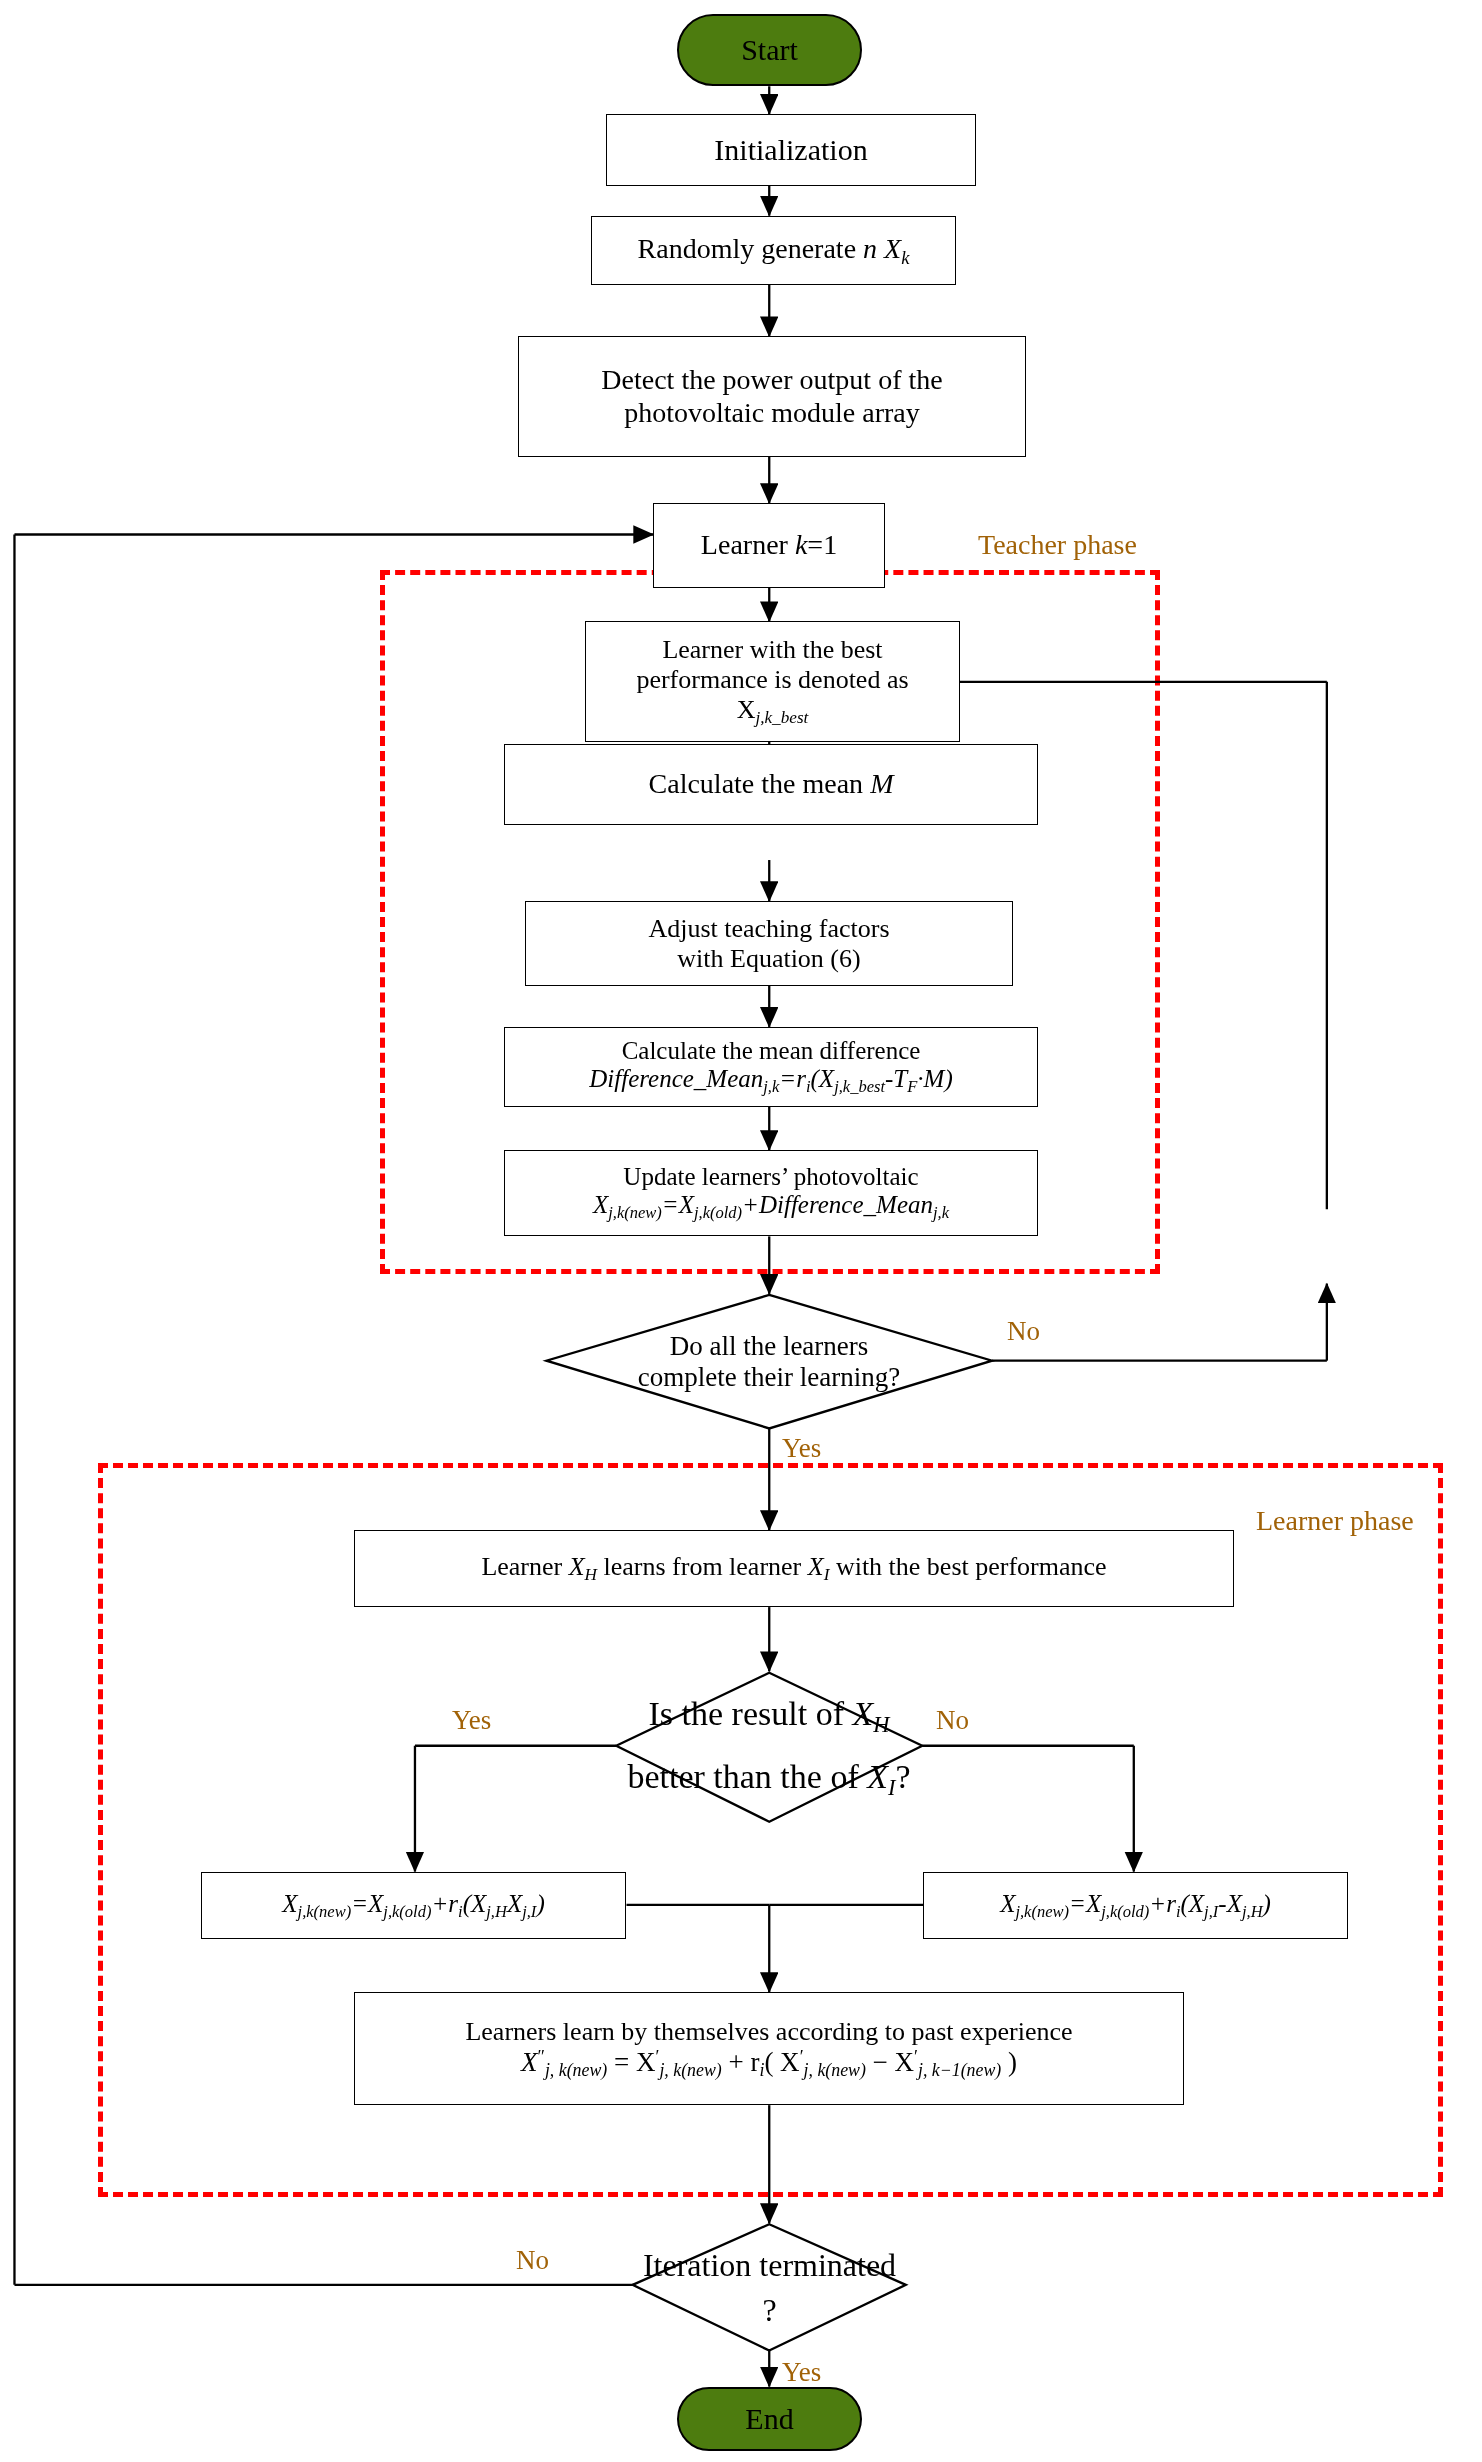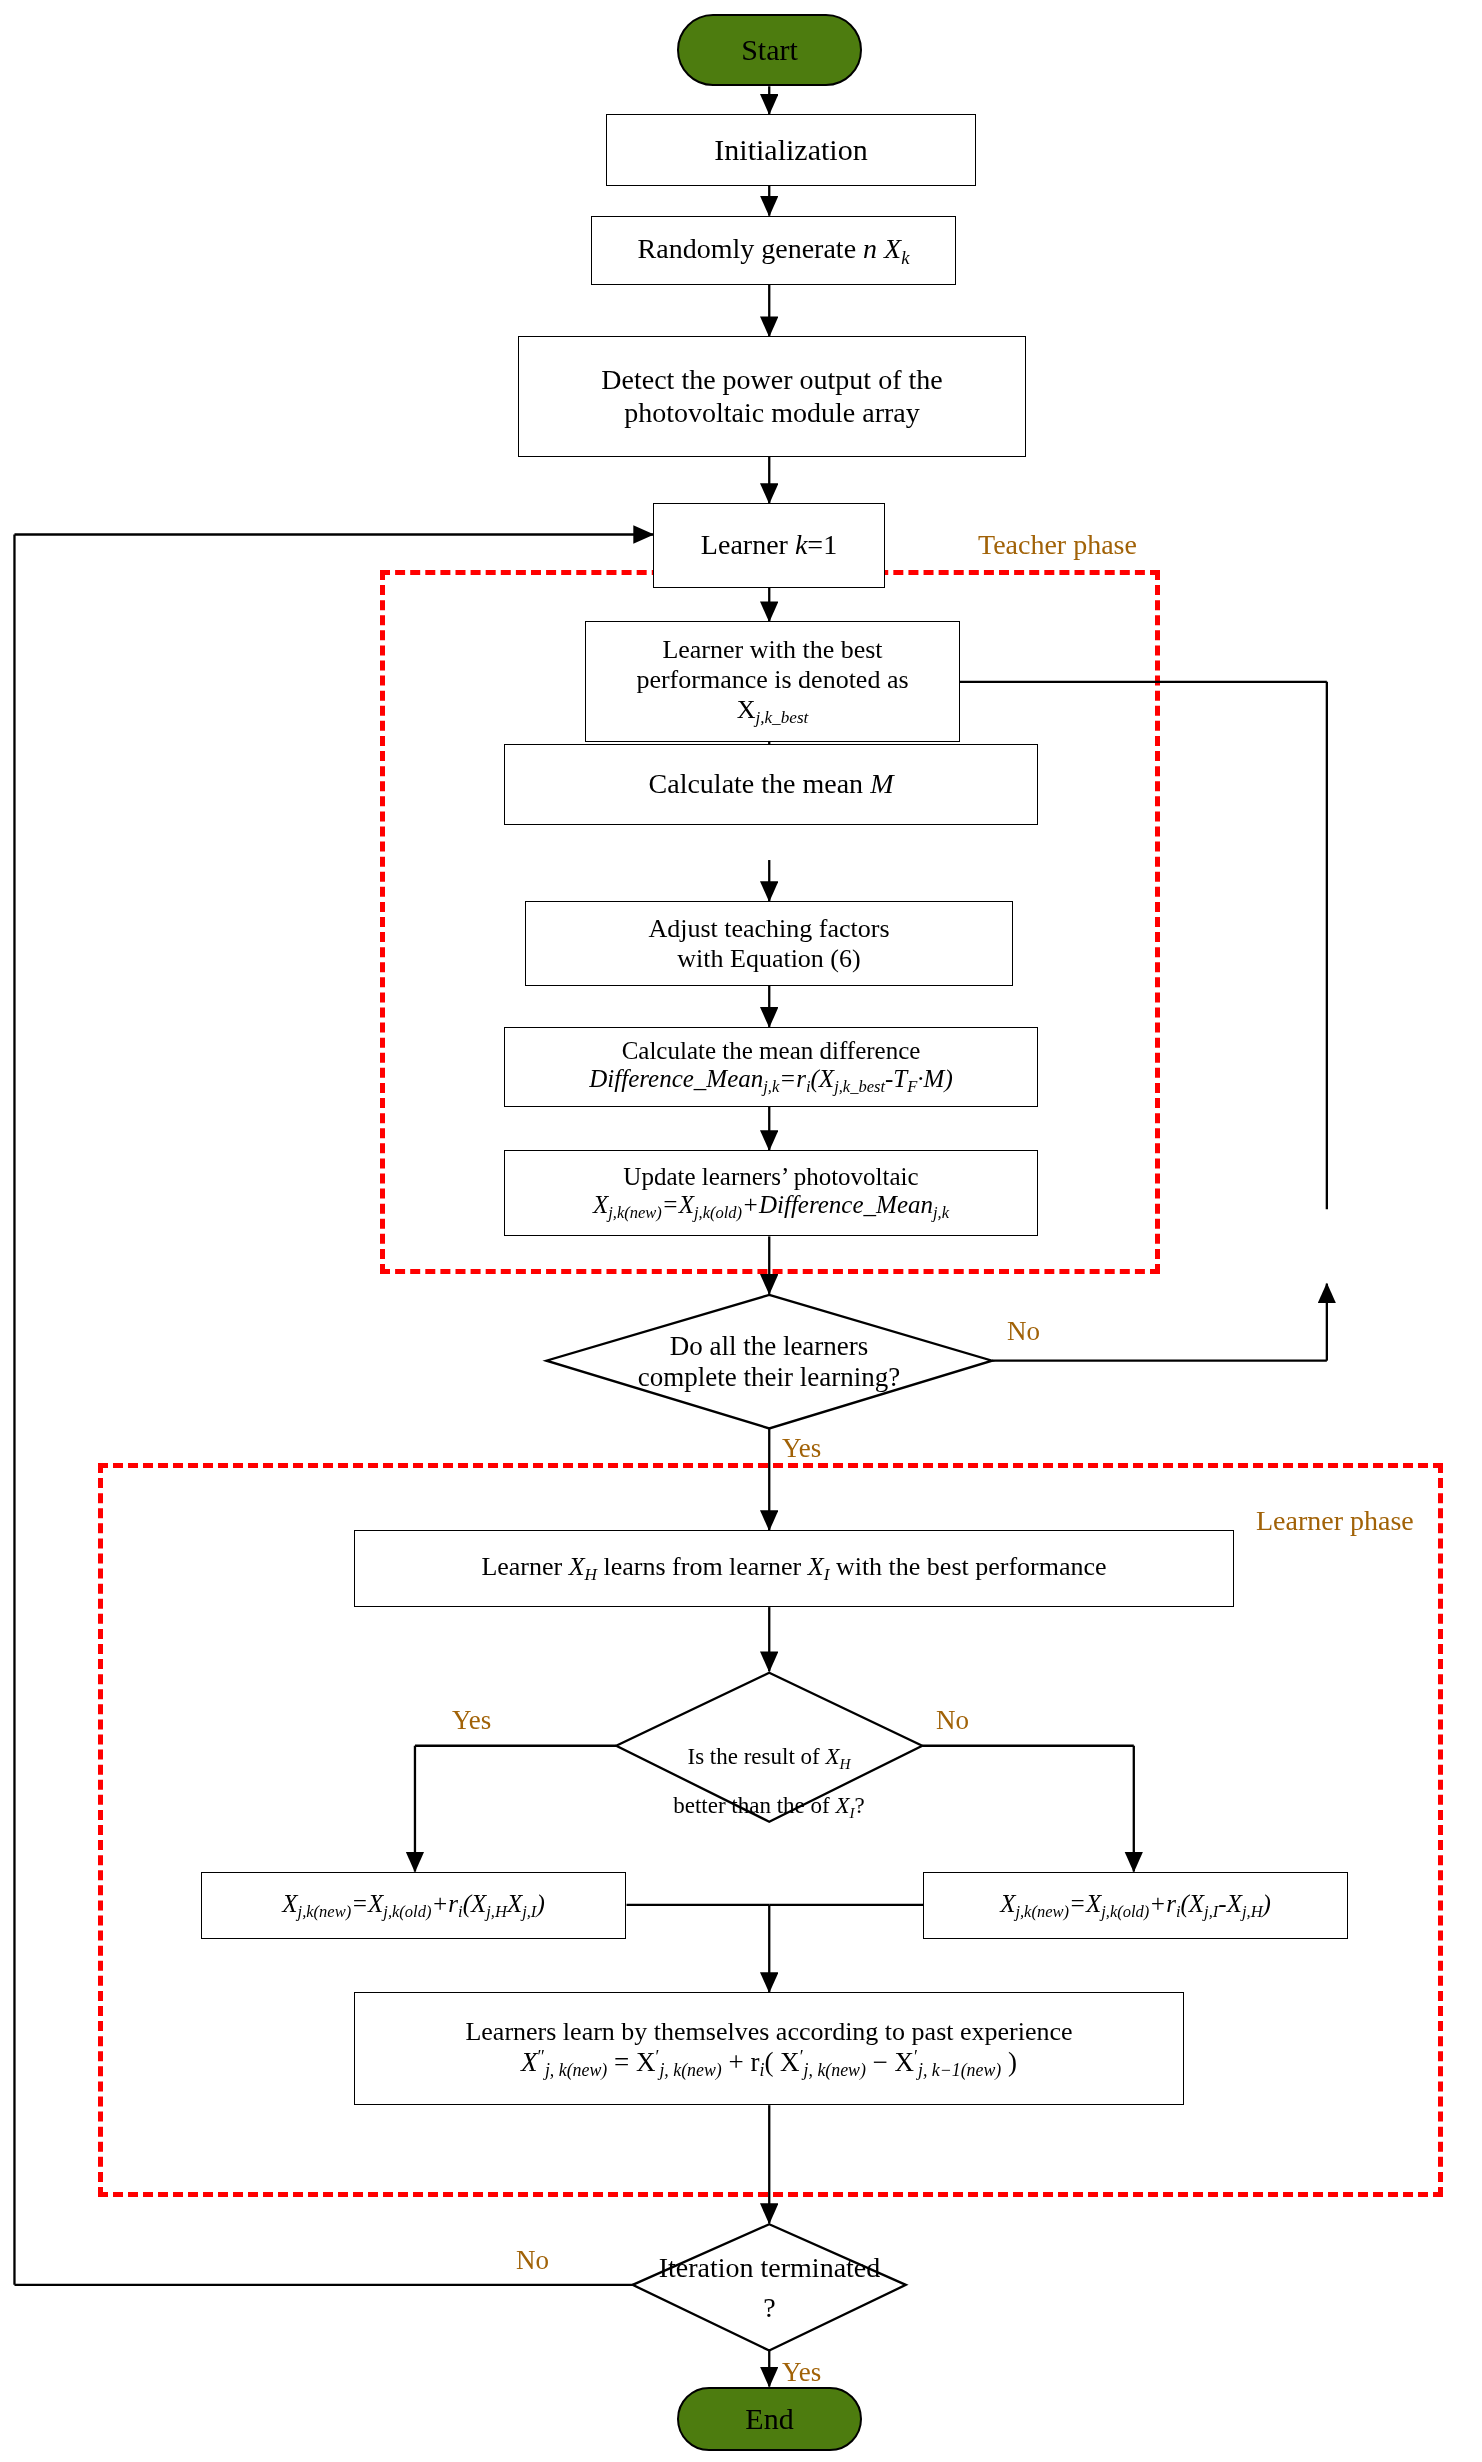--- a/index.html
+++ b/index.html
@@ -169,21 +169,21 @@
   <div class="lbl" style="left:782px;top:1433px;font-size:27px;">Yes</div>
 
 
   <div class="node proc" style="left:354px;top:1530px;width:880px;height:77px;">
     <span class="txt" style="font-size:26px;">
       <span>Learner </span><i class="v">X</i><sub>H</sub><span> learns from learner </span><i class="v">X</i><sub>I</sub><span> with the best performance</span>
     </span>
   </div>
 
   <div class="diam" style="left:616px;top:1673px;width:306px;height:149px;">
-    <div class="dtext" style="font-size:23px;justify-content:flex-end;">
+    <div class="dtext" style="font-size:34px;">
       <span style="margin-bottom:20.5px;"><span>Is the result of </span><i class="v">X</i><sub>H</sub></span>
       <span><span>better than the of </span><i class="v">X</i><sub>I</sub><span>?</span></span>
     </div>
   </div>
   <div class="lbl" style="left:452px;top:1705px;font-size:27px;">Yes</div>
   <div class="lbl" style="left:936px;top:1705px;font-size:27px;">No</div>
 
   <div class="node proc" style="left:201px;top:1872px;width:425px;height:67px;">
     <span class="txt eq" style="font-size:25px;">
       <span>X</span><sub>j,k(new)</sub><span>=X</span><sub>j,k(old)</sub><span>+r</span><sub>i</sub><span>(X</span><sub>j,H</sub><span>X</span><sub>j,I</sub><span>)</span>
@@ -197,21 +197,21 @@
   </div>
 
   <div class="node proc" style="left:354px;top:1992px;width:830px;height:113px;">
     <span class="txt" style="font-size:26px;">
       <span>Learners learn by themselves according to past experience</span><br>
       <span class="eq" style="font-size:27px;"><span>X</span><sup class="eqn">″</sup><sub>j, k(new)</sub><span class="eqn"> = X</span><sup class="eqn">′</sup><sub>j, k(new)</sub><span class="eqn"> + r</span><sub>i</sub><span class="eqn">( X</span><sup class="eqn">′</sup><sub>j, k(new)</sub><span class="eqn"> − X</span><sup class="eqn">′</sup><sub>j, k−1(new)</sub><span class="eqn"> )</span></span>
     </span>
   </div>
 
   <div class="diam" style="left:633px;top:2225px;width:273px;height:126px;">
-    <div class="dtext" style="font-size:28px;">
+    <div class="dtext" style="font-size:32px;">
       <span>Iteration terminated</span>
       <span style="margin-top:8.2px;">?</span>
     </div>
   </div>
   <div class="lbl" style="left:516px;top:2245px;font-size:27px;">No</div>
   <div class="lbl" style="left:782px;top:2357px;font-size:27px;">Yes</div>
 
   <div class="node term" style="left:677px;top:2387px;width:185px;height:64px;">
     <span class="txt" style="font-size:30px;">End</span>
   </div>

